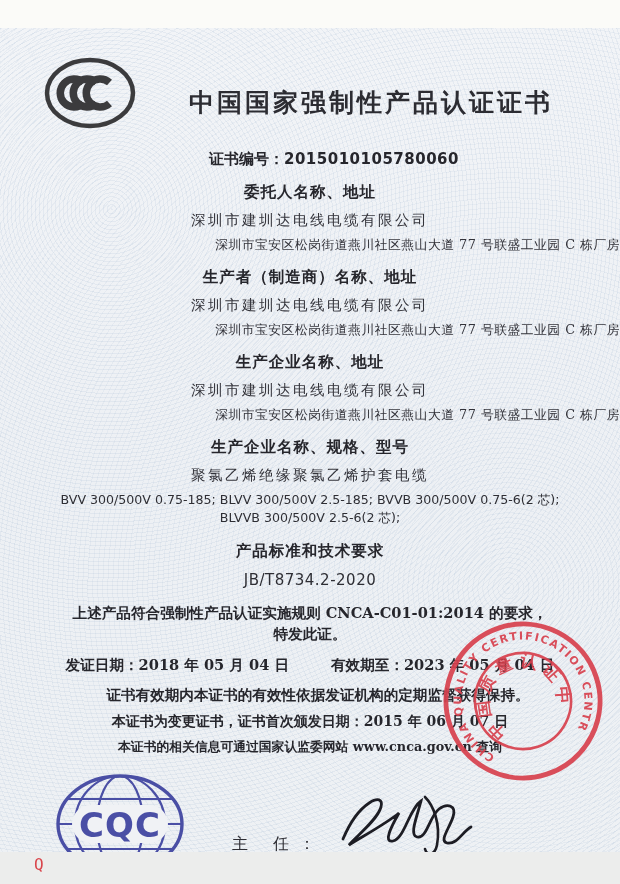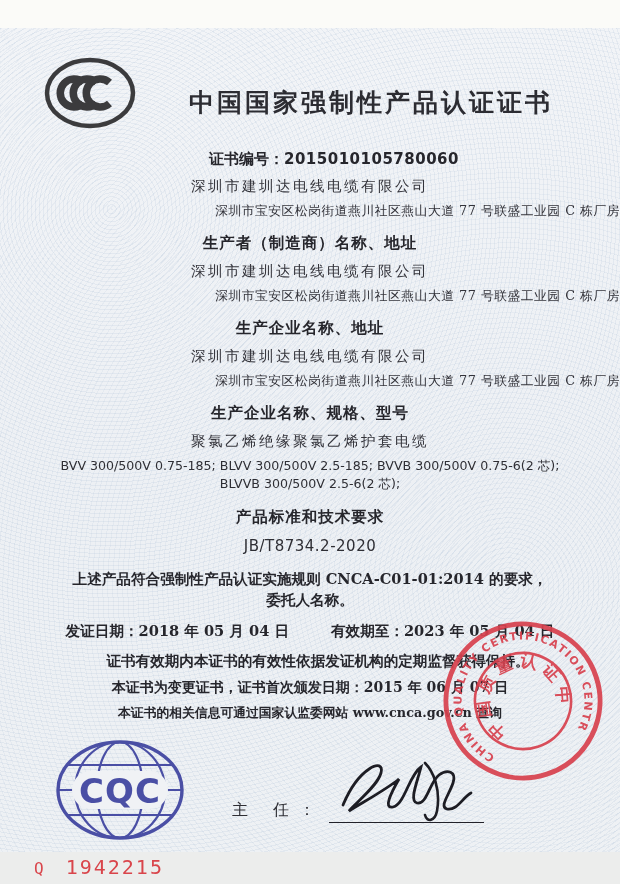--- a/index.html
+++ b/index.html
@@ -124,41 +124,42 @@
           <path d="M 41.5,28.5 A 14,14 0 1 0 41.5,49.5" fill="none" stroke="#3b3b3d" stroke-width="7.5"></path>
         </svg>
       </div>
       <div class="title">中国国家强制性产品认证证书</div>
     </div>
 
     <div class="cert-no">
       <span>证书编号：</span><span class="num">2015010105780060</span>
     </div>
 
+    <div class="sec-heading">委托人名称、地址</div>
     <div class="company-line">深圳市建圳达电线电缆有限公司</div>
     <div class="address-line">深圳市宝安区松岗街道燕川社区燕山大道 77 号联盛工业园 C 栋厂房</div>
 
     <div class="sec-heading">生产者（制造商）名称、地址</div>
     <div class="company-line">深圳市建圳达电线电缆有限公司</div>
     <div class="address-line">深圳市宝安区松岗街道燕川社区燕山大道 77 号联盛工业园 C 栋厂房</div>
 
     <div class="sec-heading">生产企业名称、地址</div>
     <div class="company-line">深圳市建圳达电线电缆有限公司</div>
     <div class="address-line">深圳市宝安区松岗街道燕川社区燕山大道 77 号联盛工业园 C 栋厂房</div>
 
     <div class="sec-heading">生产企业名称、规格、型号</div>
     <div class="company-line">聚氯乙烯绝缘聚氯乙烯护套电缆</div>
     <div class="spec-line">BVV 300/500V 0.75-185; BLVV 300/500V 2.5-185; BVVB 300/500V 0.75-6(2 芯); BLVVB 300/500V 2.5-6(2 芯);</div>
 
     <div class="sec-heading">产品标准和技术要求</div>
     <div class="standard-line">JB/T8734.2-2020</div>
 
     <div class="statement">
       <span>上述产品符合强制性产品认证实施规则 CNCA-C01-01:2014 的要求，</span><br>
-      <span>委托人名称。</span>
+      <span>特发此证。</span>
     </div>
 
     <div class="dates">
       <span>发证日期：2018 年 05 月 04 日</span><span class="gap"></span><span>有效期至：2023 年 05 月 04 日</span>
     </div>
 
     <div class="validity-note">证书有效期内本证书的有效性依据发证机构的定期监督获得保持。</div>
     <div class="change-note">本证书为变更证书，证书首次颁发日期：2015 年 06 月 07 日</div>
     <div class="info-note">本证书的相关信息可通过国家认监委网站 www.cnca.gov.cn 查询</div>
 
@@ -203,15 +204,14 @@
         </text>
       </svg>
     </div>
 
   </div>
 
   <div class="bottom-strip"></div>
 
   <div class="serial">
     <span class="prefix">Q</span>
-    <span class="number">1942215</span>
   </div>
 </div>
 
 </body></html>

